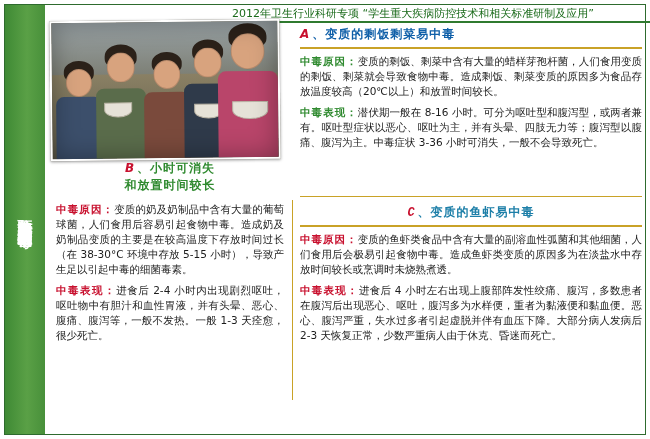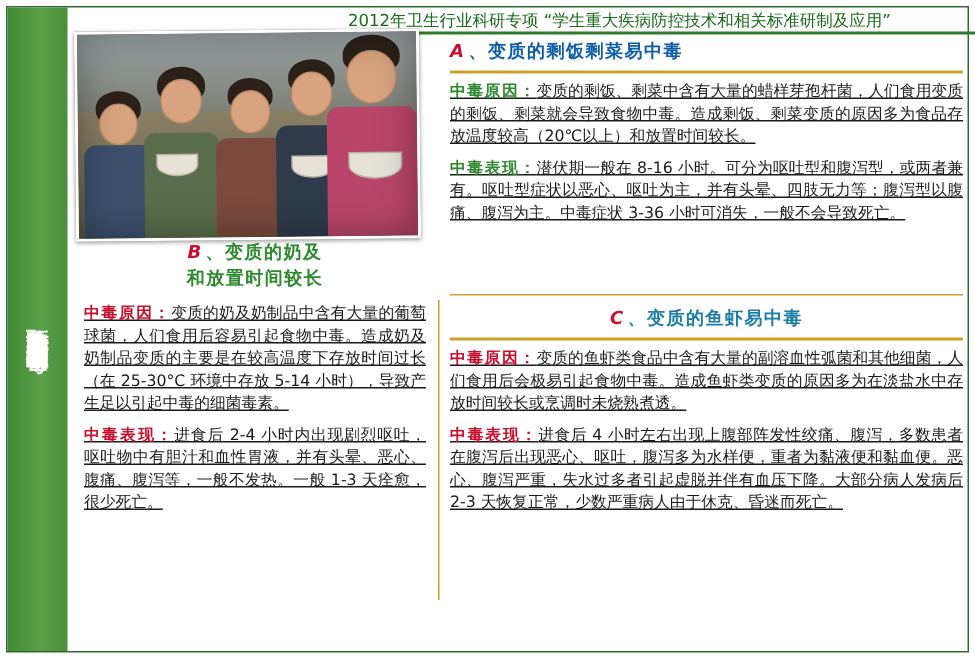--- a/index.html
+++ b/index.html
@@ -163,21 +163,20 @@
     margin-bottom: 5px;
   }
   .para {
     font-size: 10.5px;
     line-height: 15px;
     color: #1b1b1b;
     text-align: justify;
     margin: 0 0 6px 0;
     text-indent: 0;
     font-family: "DejaVu Sans", "Liberation Sans", sans-serif;
-    text-decoration: underline;
   }
   .label-green { color: #2f8a2f; font-weight: bold; letter-spacing: 1px; }
   .label-red { color: #c8102e; font-weight: bold; letter-spacing: 1px; }
   
   .divider {
     position: absolute;
     background: #c9a227;
     height: 1px;
   }
   .vdivider {
@@ -292,34 +291,34 @@
     </p>
   </div>
 
   <div class="divider" style="left:300px; top:196px; width:342px;"></div>
 
   <div class="vdivider" style="left:292px; top:200px; height:200px;"></div>
 
   <div class="section" style="left:56px; top:160px; width:228px;">
     <div class="sec-title green" style="text-align:center;">
       <span class="secB-title-line1">
-        <span class="marker">B</span><span>、变质的奶及</span>
+        <span class="marker">B</span><span>、小时可消失</span>
       </span>
       <span class="secB-title-line2">和放置时间较长</span>
     </div>
     <p class="para" style="margin-top:8px;">
-      <span class="label-red">中毒原因：</span><span>变质的奶及奶制品中含有大量的葡萄球菌，人们食用后容易引起食物中毒。造成奶及奶制品变质的主要是在较高温度下存放时间过长（在 25-30°C 环境中存放 5-14 小时），导致产生足以引起中毒的细菌毒素。</span>
+      <span class="label-red">中毒原因：</span><span>变质的奶及奶制品中含有大量的葡萄球菌，人们食用后容易引起食物中毒。造成奶及奶制品变质的主要是在较高温度下存放时间过长（在 38-30°C 环境中存放 5-15 小时），导致产生足以引起中毒的细菌毒素。</span>
     </p>
     <p class="para">
       <span class="label-red">中毒表现：</span><span>进食后 2-4 小时内出现剧烈呕吐，呕吐物中有胆汁和血性胃液，并有头晕、恶心、腹痛、腹泻等，一般不发热。一般 1-3 天痊愈，很少死亡。</span>
     </p>
   </div>
 
   <div class="section" style="left:300px; top:204px; width:342px;">
-    <div class="sec-title teal" style="text-align:center;">
+    <div class="sec-title teal" style="text-align:center;font-family:Liberation Mono, monospace;">
       <span class="marker">C</span><span>、变质的鱼虾易中毒</span>
     </div>
     <div class="sec-underline"></div>
     <p class="para">
       <span class="label-red">中毒原因：</span><span>变质的鱼虾类食品中含有大量的副溶血性弧菌和其他细菌，人们食用后会极易引起食物中毒。造成鱼虾类变质的原因多为在淡盐水中存放时间较长或烹调时未烧熟煮透。</span>
     </p>
     <p class="para">
       <span class="label-red">中毒表现：</span><span>进食后 4 小时左右出现上腹部阵发性绞痛、腹泻，多数患者在腹泻后出现恶心、呕吐，腹泻多为水样便，重者为黏液便和黏血便。恶心、腹泻严重，失水过多者引起虚脱并伴有血压下降。大部分病人发病后 2-3 天恢复正常，少数严重病人由于休克、昏迷而死亡。</span>
     </p>
   </div>

